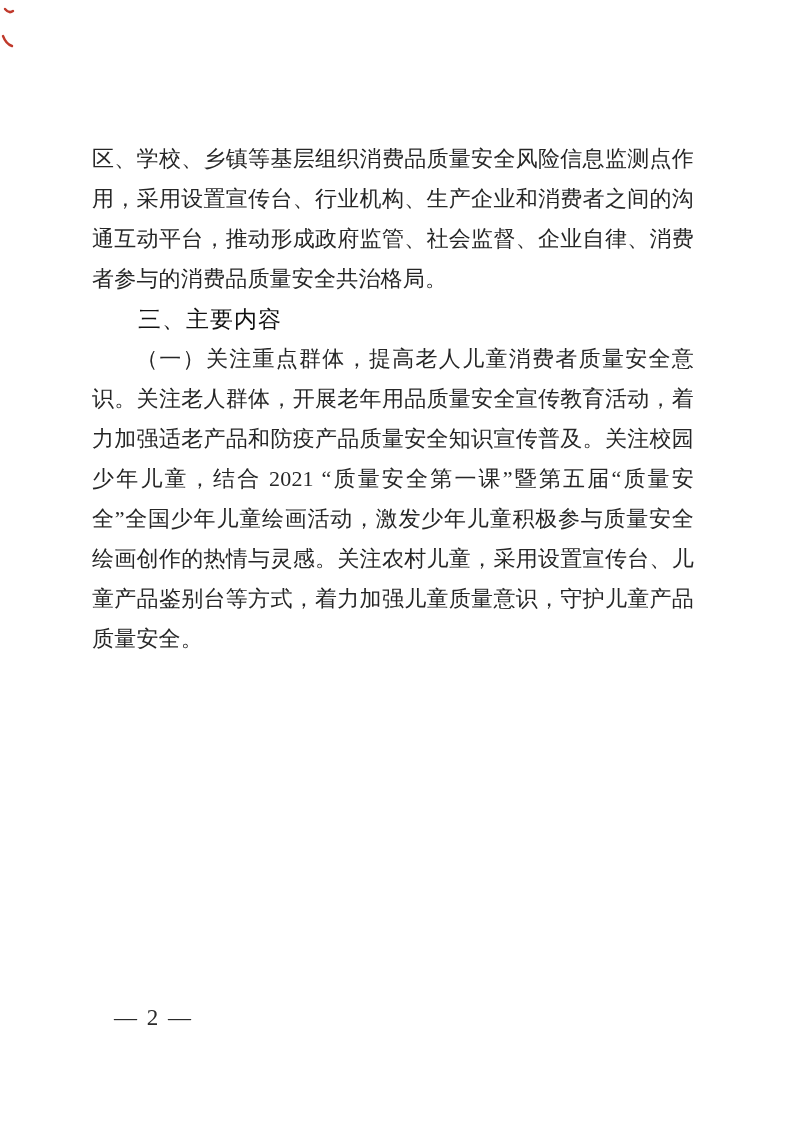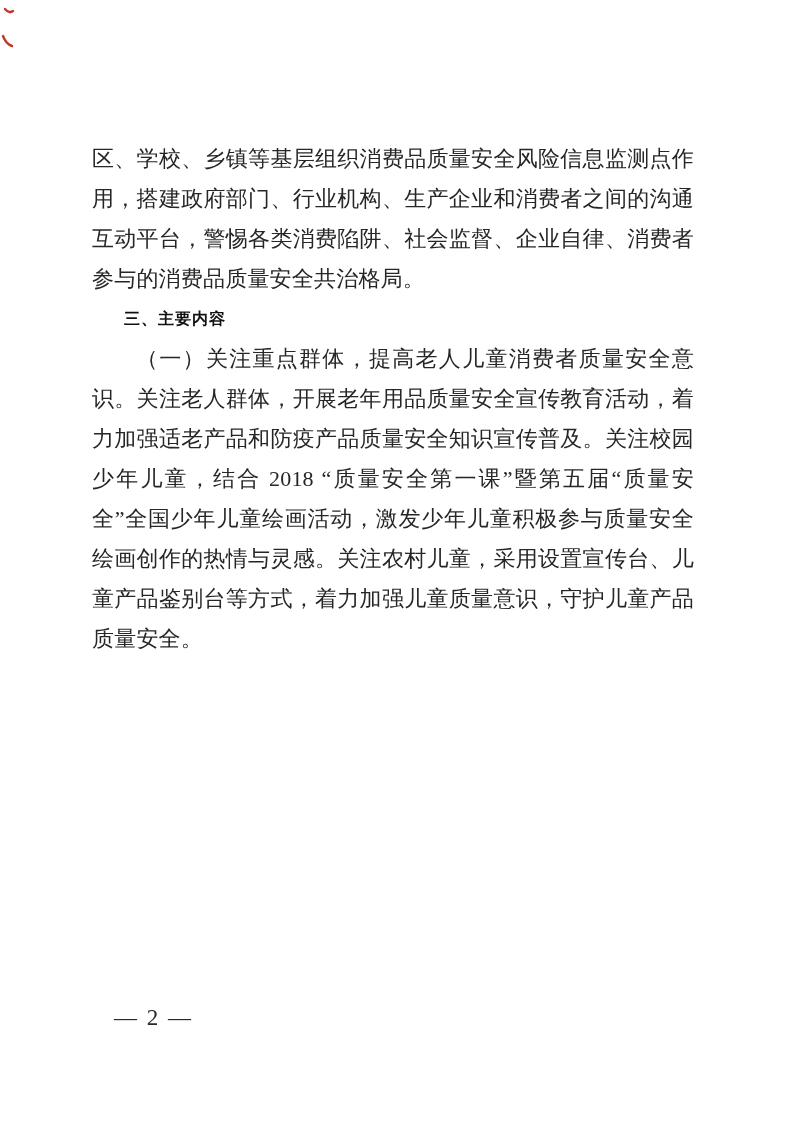--- a/index.html
+++ b/index.html
@@ -45,22 +45,22 @@
     text-indent: 2em;
     color: #262626;
   }
 
   p.body-para.no-indent {
     text-indent: 0;
   }
 
   h2.section-heading {
     font-family: "Liberation Sans", "DejaVu Sans", sans-serif;
-    font-weight: bold;
-    font-size: 16px;
+    font-weight: normal;
+    font-size: 23px;
     line-height: 40px;
     color: #111111;
     text-indent: 2em;
     letter-spacing: 1px;
   }
 
   .page-footer {
     position: absolute;
     left: 114px;
     top: 1005px;
@@ -74,23 +74,23 @@
 <body>
 
 <div class="page">
 
   <svg class="ink-marks" viewBox="0 0 30 60" xmlns="http://www.w3.org/2000/svg" aria-hidden="true">
     <path d="M 5 9 Q 9 14 13 11" stroke="#c0392b" stroke-width="2.4" fill="none" stroke-linecap="round"></path>
     <path d="M 3 36 Q 6 44 12 46" stroke="#c0392b" stroke-width="2.4" fill="none" stroke-linecap="round"></path>
   </svg>
 
   <div class="text-block">
-    <p class="body-para no-indent">区、学校、乡镇等基层组织消费品质量安全风险信息监测点作用，搭建政府部门、行业机构、生产企业和消费者之间的沟通互动平台，警惕各类消费陷阱、社会监督、企业自律、消费者参与的消费品质量安全共治格局。</p>
+    <p class="body-para no-indent">区、学校、乡镇等基层组织消费品质量安全风险信息监测点作用，采用设置宣传台、行业机构、生产企业和消费者之间的沟通互动平台，推动形成政府监管、社会监督、企业自律、消费者参与的消费品质量安全共治格局。</p>
 
     <h2 class="section-heading">三、主要内容</h2>
 
-    <p class="body-para">（一）关注重点群体，提高老人儿童消费者质量安全意识。关注老人群体，开展老年用品质量安全宣传教育活动，着力加强适老产品和防疫产品质量安全知识宣传普及。关注校园少年儿童，结合 2018 “质量安全第一课”暨第五届“质量安全”全国少年儿童绘画活动，激发少年儿童积极参与质量安全绘画创作的热情与灵感。关注农村儿童，采用设置宣传台、儿童产品鉴别台等方式，着力加强儿童质量意识，守护儿童产品质量安全。</p>
+    <p class="body-para">（一）关注重点群体，提高老人儿童消费者质量安全意识。关注老人群体，开展老年用品质量安全宣传教育活动，着力加强适老产品和防疫产品质量安全知识宣传普及。关注校园少年儿童，结合 2021 “质量安全第一课”暨第五届“质量安全”全国少年儿童绘画活动，激发少年儿童积极参与质量安全绘画创作的热情与灵感。关注农村儿童，采用设置宣传台、儿童产品鉴别台等方式，着力加强儿童质量意识，守护儿童产品质量安全。</p>
 
   </div>
 
   <div class="page-footer">— 2 —</div>
 
 </div>
 
 </body></html>

